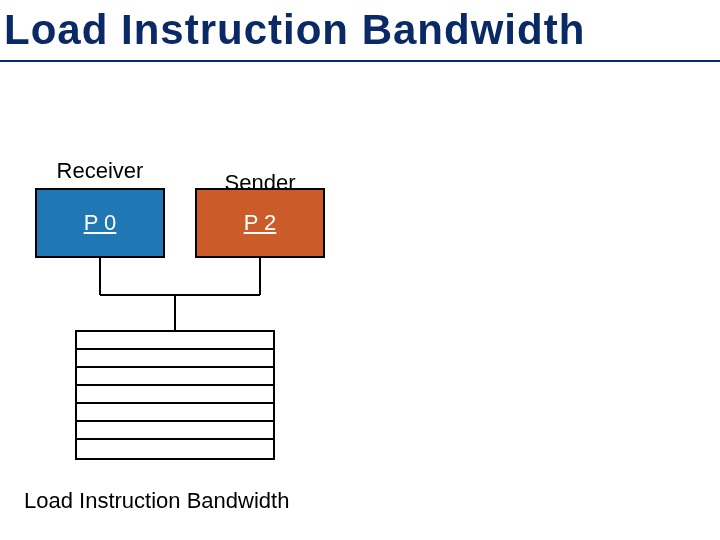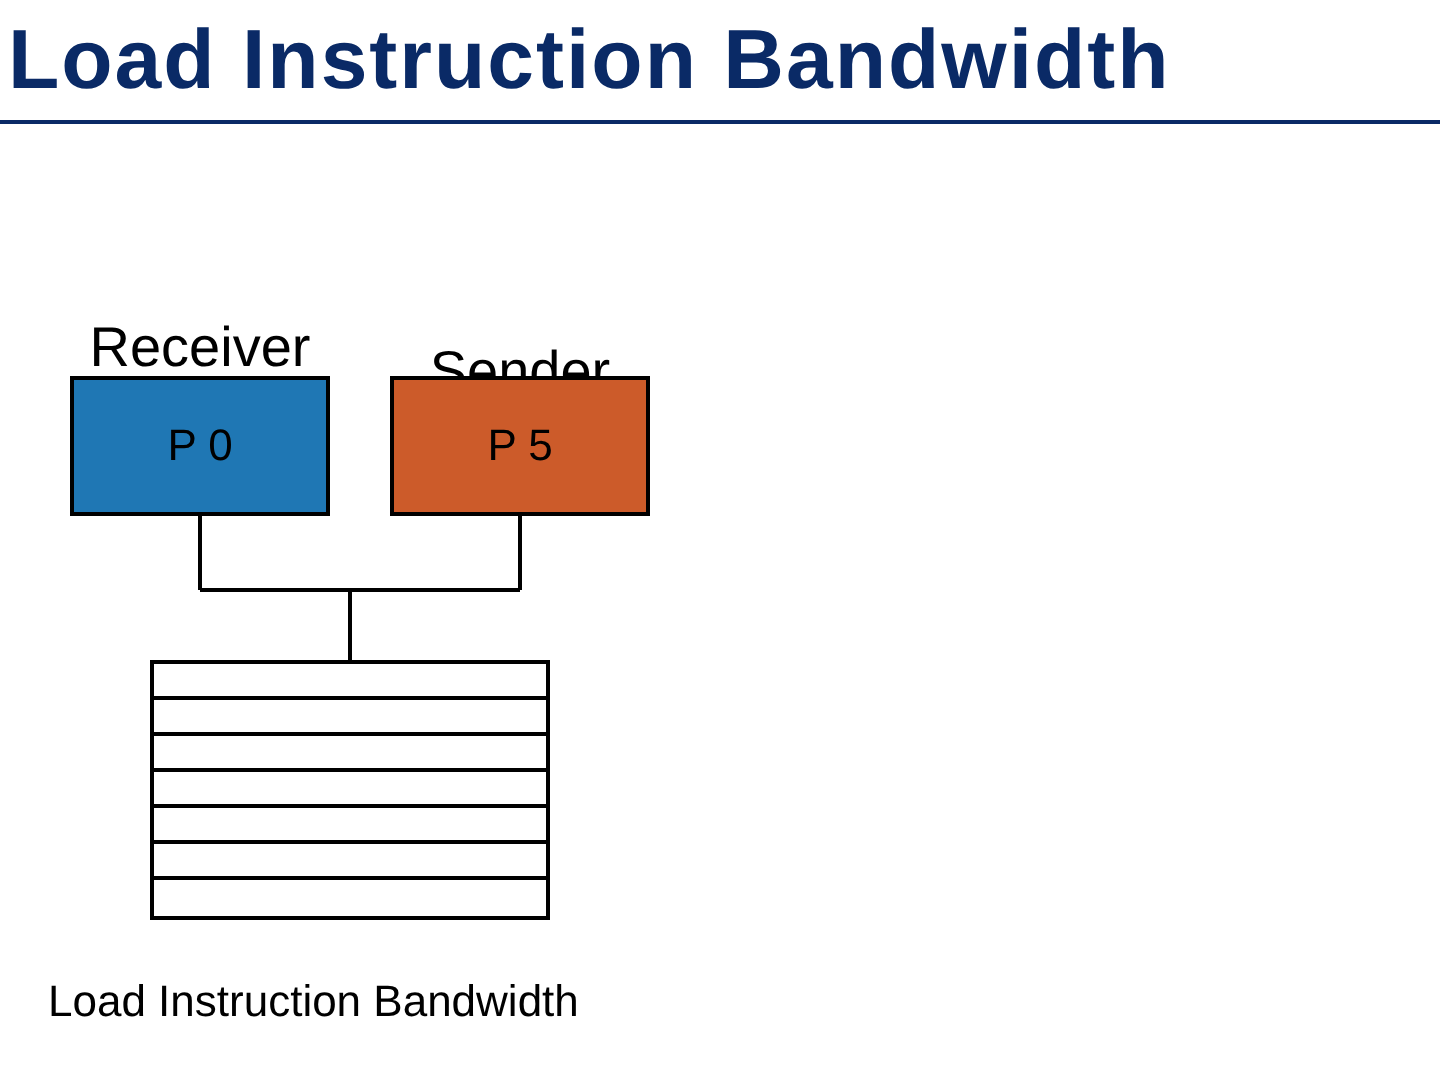--- a/index.html
+++ b/index.html
@@ -26,39 +26,40 @@
     position: absolute;
     top: 60px;
     left: 0;
     width: 720px;
     height: 2px;
     background: #0a2a66;
   }
 
   .label {
     position: absolute;
-    font-size: 28px;
+    font-size: 22px;
     color: #000;
     text-align: center;
     width: 130px;
   }
   .receiver-label { top: 158px; left: 35px; }
   .sender-label   { top: 170px; left: 195px; }
 
   .proc-box {
     position: absolute;
     width: 130px;
     height: 70px;
     border: 2px solid #000;
     box-sizing: border-box;
     display: flex;
     align-items: center;
     justify-content: center;
     font-size: 22px;
-    color: #000000;
+    color: #ffffff;
+    text-decoration: underline;
   }
   .p0-box { top: 188px; left: 35px; background: #1f77b4; }
   .p1-box { top: 188px; left: 195px; background: #cc5b2a; }
 
   .table-box {
     position: absolute;
     top: 330px;
     left: 75px;
     width: 200px;
     border: 2px solid #000;
@@ -96,21 +97,21 @@
 <div class="title">Load Instruction Bandwidth</div>
 <div class="title-underline"></div>
 
 <div class="label receiver-label">Receiver</div>
 <div class="label sender-label">Sender</div>
 
 <div class="proc-box p0-box">
   <span>P 0</span>
 </div>
 <div class="proc-box p1-box">
-  <span>P 5</span>
+  <span>P 2</span>
 </div>
 
 <svg class="connectors">
 
   <line x1="100" y1="258" x2="100" y2="295" stroke="#000" stroke-width="2"></line>
 
   <line x1="260" y1="258" x2="260" y2="295" stroke="#000" stroke-width="2"></line>
 
   <line x1="100" y1="295" x2="260" y2="295" stroke="#000" stroke-width="2"></line>
 

